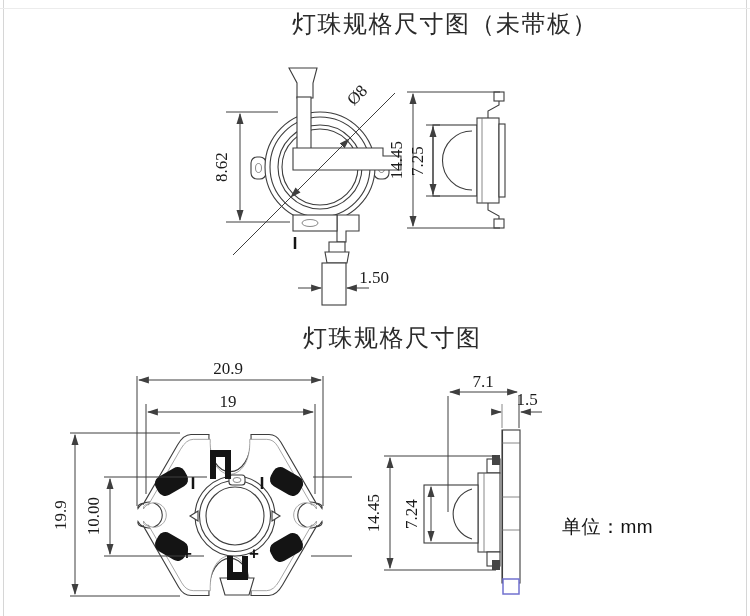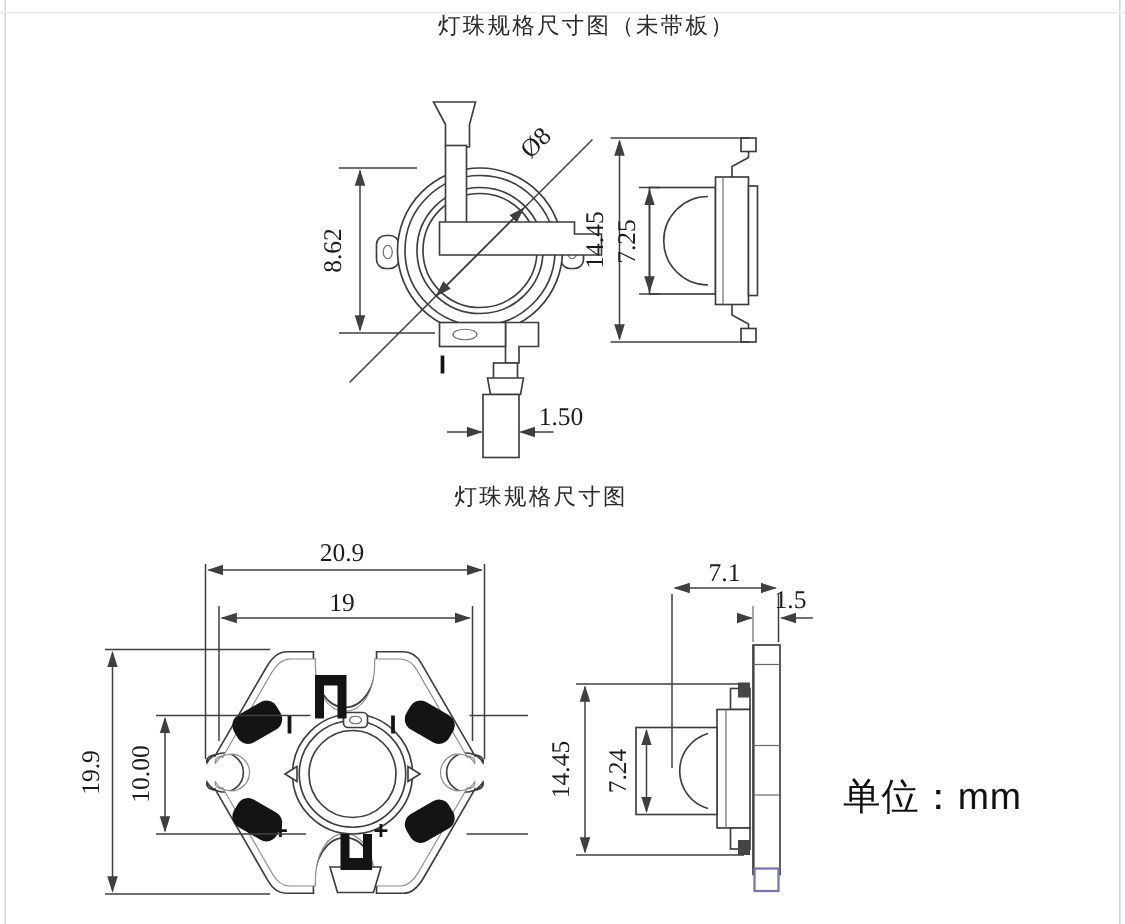--- a/index.html
+++ b/index.html
@@ -5,26 +5,26 @@
   html,body{margin:0;padding:0;}
   body{
     width:750px;height:616px;position:relative;background:#ffffff;
     font-family:"Liberation Sans", sans-serif;overflow:hidden;
   }
   .edge{position:absolute;background:#d6d6d6;}
   .edge.left{left:3px;top:0;width:1px;height:616px;}
   .edge.right{left:746px;top:0;width:1px;height:616px;}
   .edge.top{left:0;top:8px;width:750px;height:1px;background:#ececec;}
   .title{
-    position:absolute;color:#2b2b2b;font-size:15px;letter-spacing:1.5px;
+    position:absolute;color:#2b2b2b;font-size:24px;letter-spacing:1.5px;
     font-family:"Liberation Sans", sans-serif;white-space:nowrap;
   }
   #title-top{left:292px;top:8px;}
   #title-bottom{left:303px;top:322px;}
-  #units{position:absolute;left:562px;top:514px;font-size:25px;color:#111;
+  #units{position:absolute;left:562px;top:514px;font-size:19px;color:#111;
     letter-spacing:0.5px;white-space:nowrap;}
   svg{position:absolute;left:0;top:0;}
   .ln{stroke:#3d3d3d;fill:none;stroke-width:1.1;}
   .fw{fill:#ffffff;stroke:#3d3d3d;stroke-width:1.1;}
   .fwin{fill:#ffffff;stroke:#8a8a8a;stroke-width:0.8;}
   .thin{stroke:#6a6a6a;fill:none;stroke-width:0.8;}
   .pad{fill:#141414;stroke:none;}
   .dim{stroke:#3f3f3f;fill:none;stroke-width:1;}
   .mark{stroke:#141414;fill:none;stroke-width:2.5;}
   .dtext{font-family:"Liberation Serif", serif;font-size:17px;fill:#1b1b1b;}

